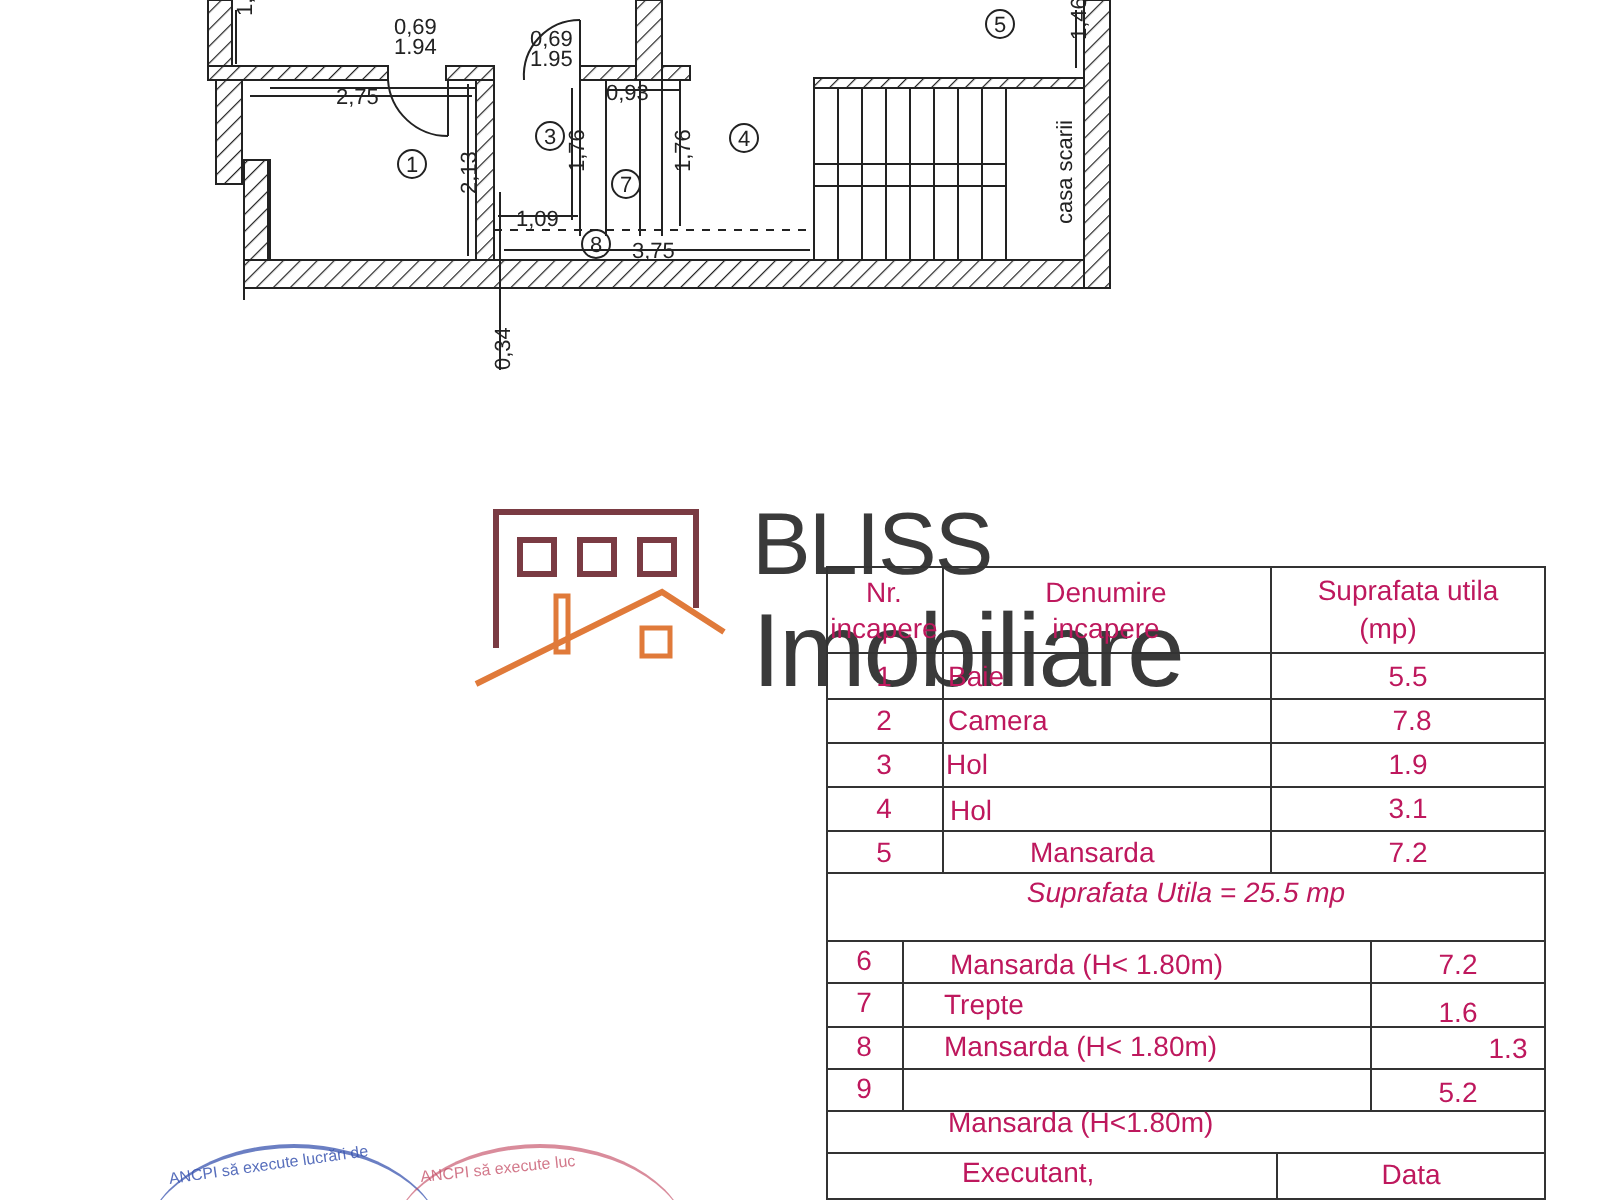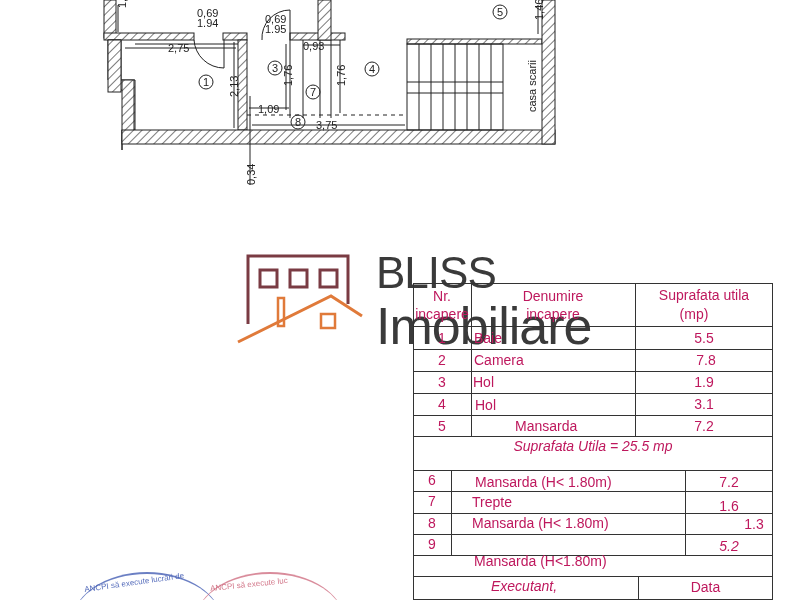--- a/index.html
+++ b/index.html
@@ -196,23 +196,23 @@
   <div class="cell c" style="left:0;top:211px;width:38px;">7</div>
   <div class="cell" style="left:59px;top:212px;">Trepte</div>
   <div class="cell c" style="left:272px;top:216px;width:88px;">1.6</div>
 
   <div class="cell c" style="left:0;top:233px;width:38px;">8</div>
   <div class="cell" style="left:59px;top:233px;">Mansarda (H&lt; 1.80m)</div>
   <div class="cell c" style="left:272px;top:234px;width:88px;margin-left:25px;">1.3</div>
 
   <div class="cell c" style="left:0;top:254px;width:38px;">9</div>
   <div class="cell" style="left:61px;top:255px;margin-top:16px;">Mansarda (H&lt;1.80m)</div>
-  <div class="cell c" style="left:272px;top:256px;width:88px;font-style:italic;">5.2</div>
-
-
-  <div class="cell" style="left:78px;top:296px;font-style:italic;">Executant,</div>
+  <div class="cell c" style="left:272px;top:256px;width:88px;">5.2</div>
+
+
+  <div class="cell" style="left:68px;top:296px;">Executant,</div>
   <div class="cell c" style="left:225px;top:297px;width:135px;">Data</div>
 </div>
 
 <div class="stamp" style="left:72px;top:572px;width:150px;height:100px;border-top:2px solid #3a55b0;opacity:.75;"></div>
 <div style="position:absolute;left:84px;top:578px;font-size:8px;color:#3a55b0;transform:rotate(-8deg);opacity:.85;white-space:nowrap;">ANCPI să execute lucrări de</div>
 <div class="stamp" style="left:195px;top:572px;width:150px;height:100px;border-top:2px solid #c0405a;opacity:.6;"></div>
 <div style="position:absolute;left:210px;top:580px;font-size:8px;color:#c0405a;transform:rotate(-6deg);opacity:.7;white-space:nowrap;">ANCPI să execute luc</div>
 
 </body></html>

